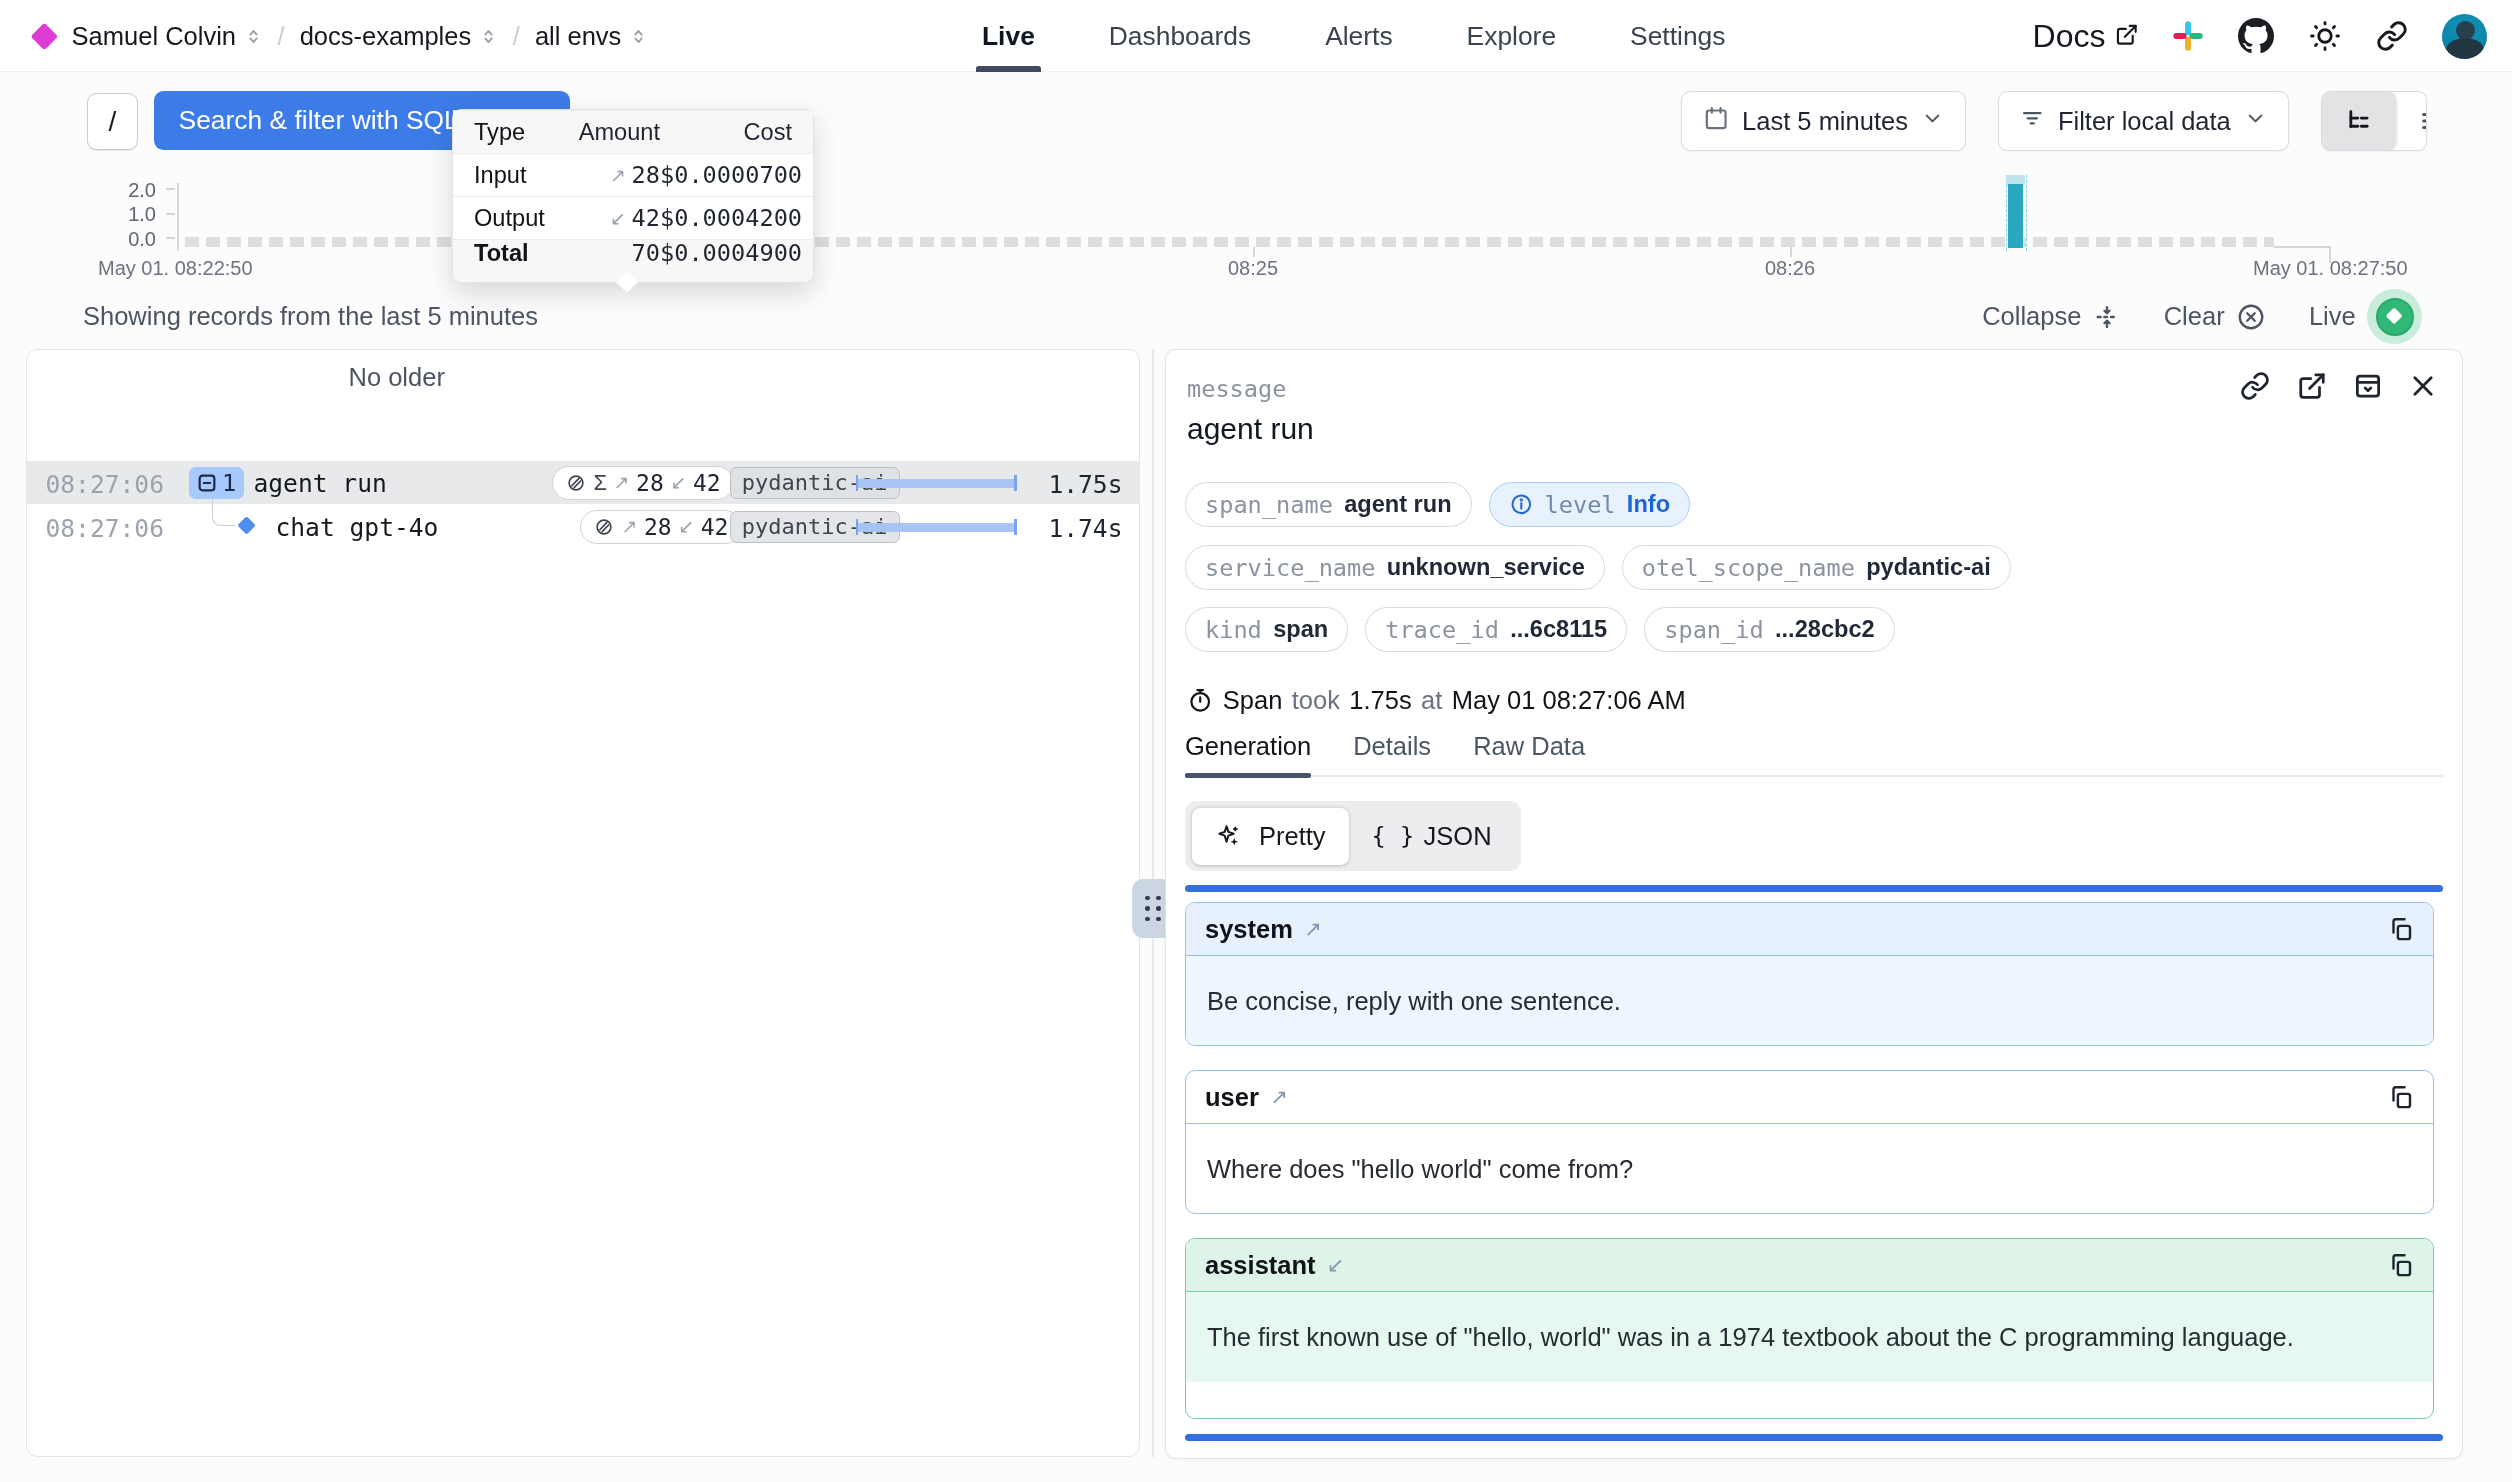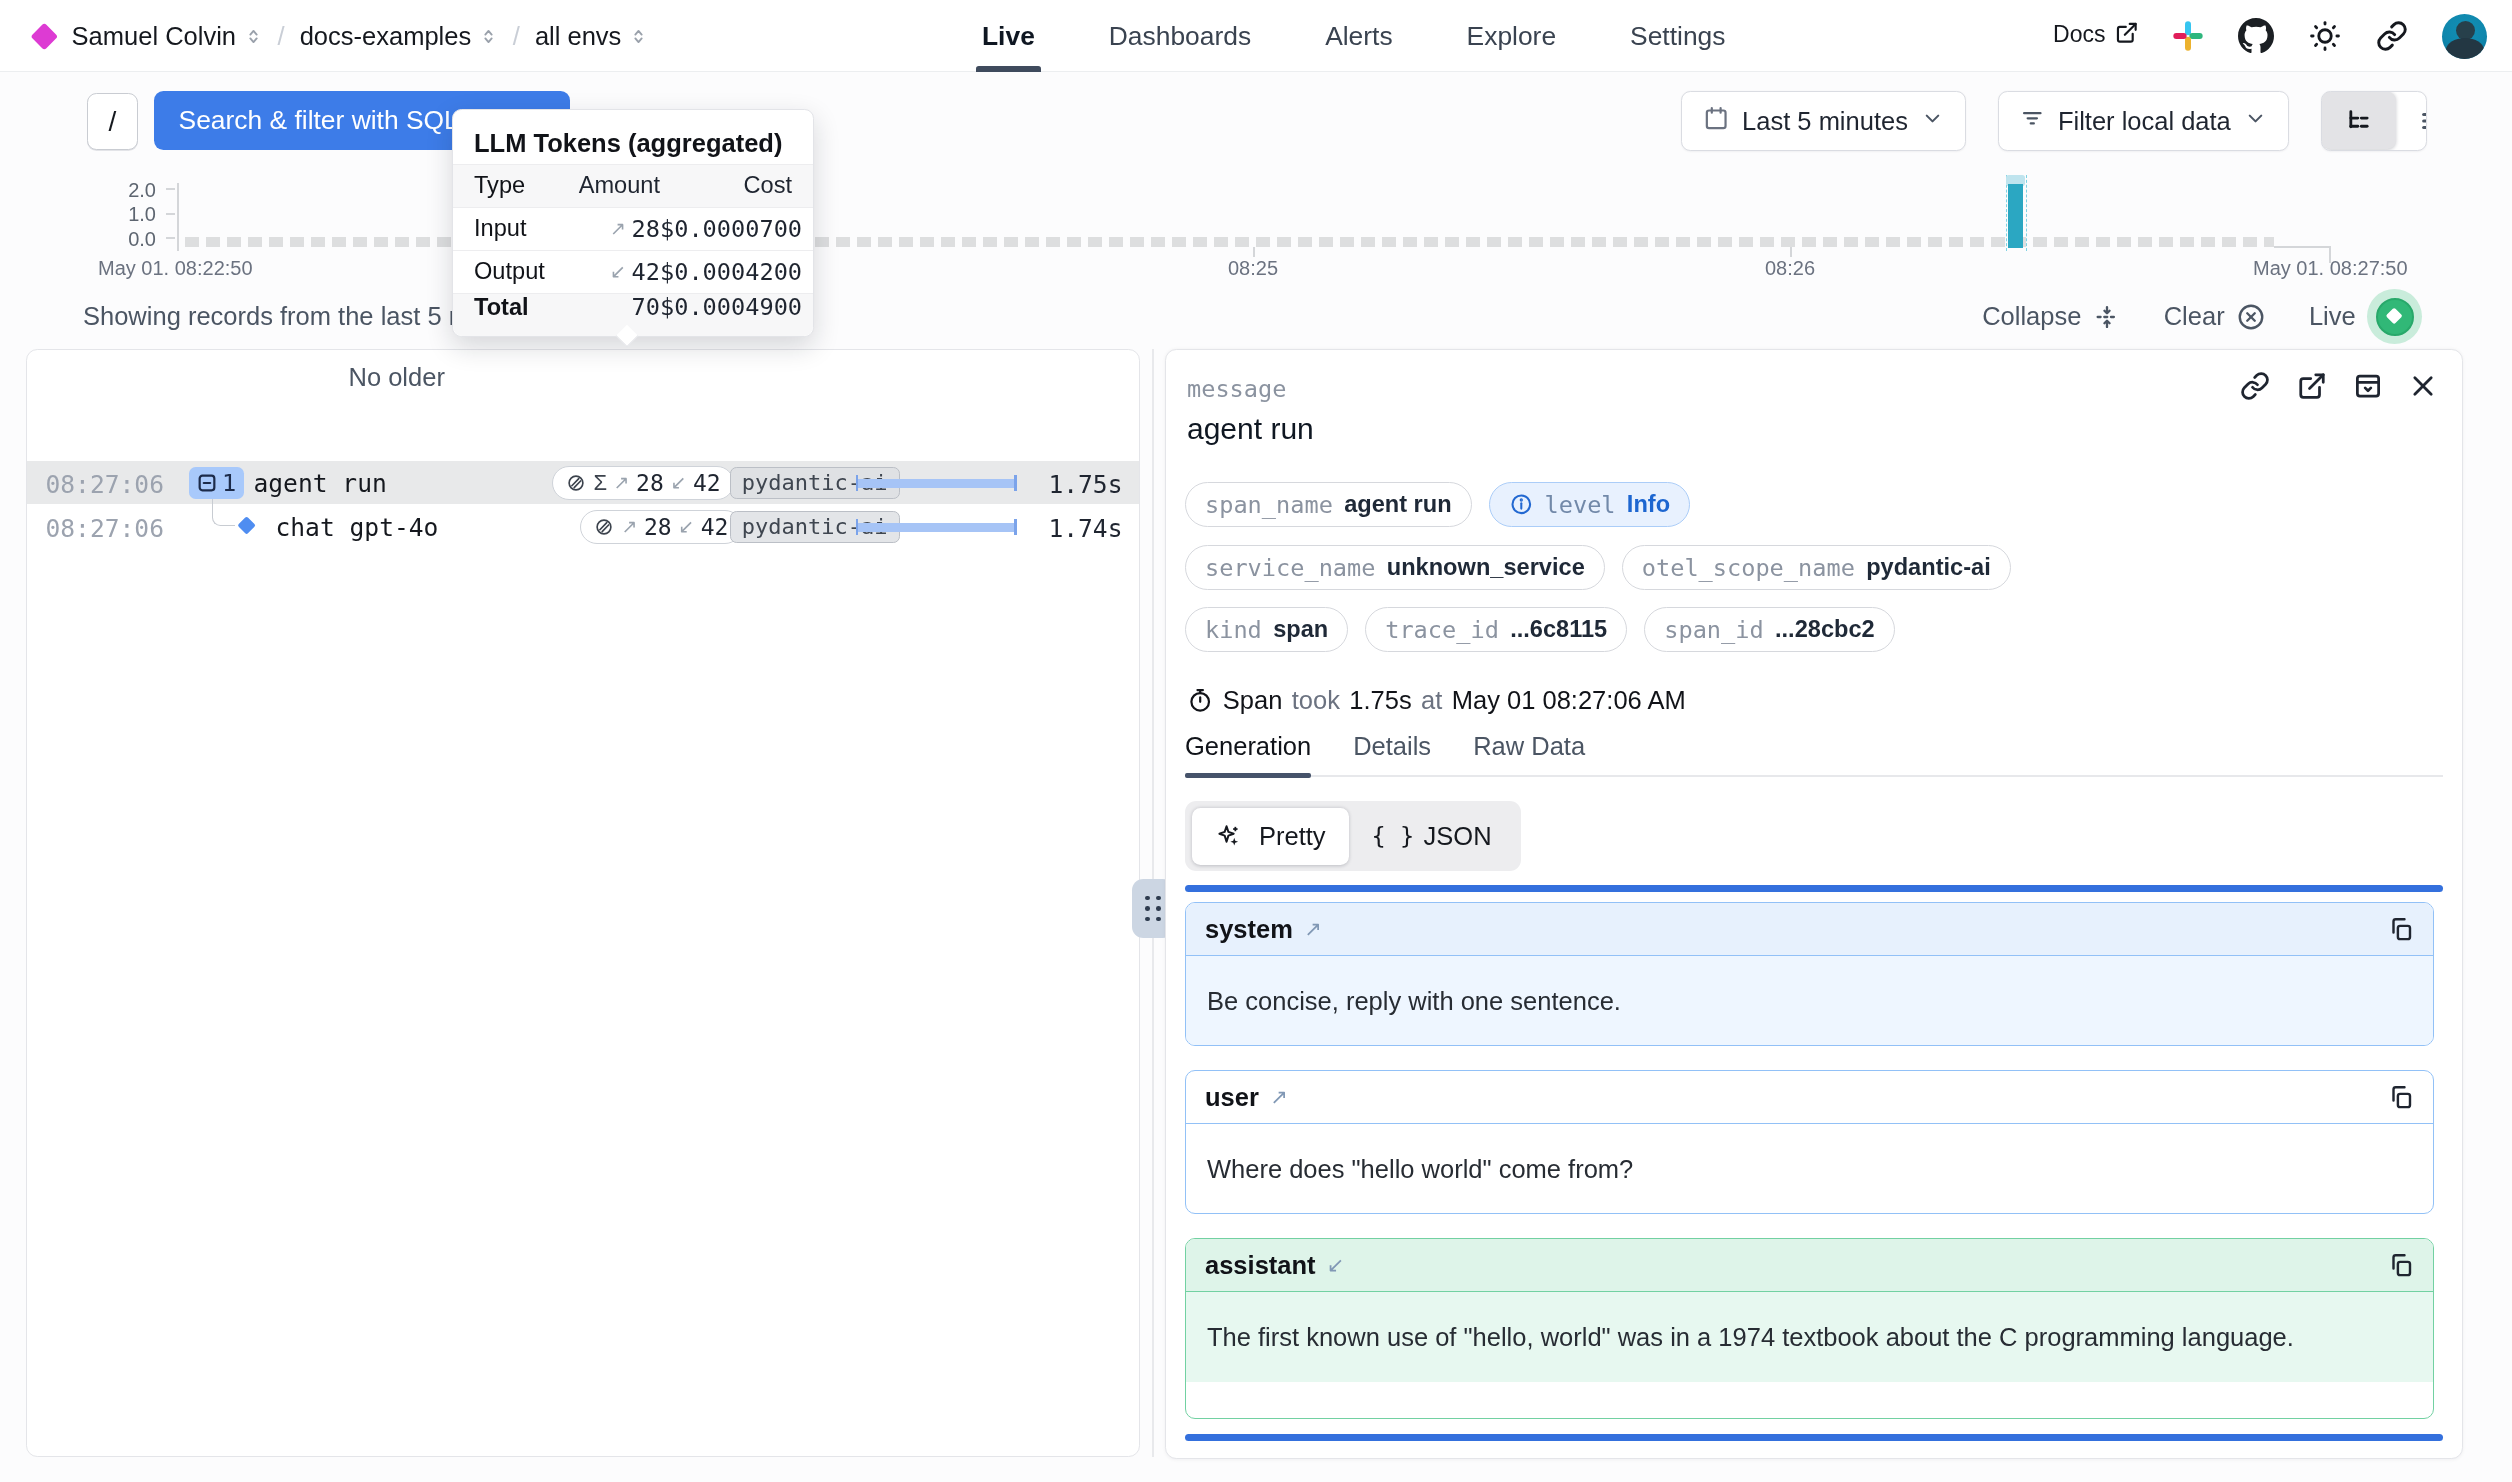--- a/index.html
+++ b/index.html
@@ -16,21 +16,21 @@
   .crumb-sep { color:#c9ced6; font-size:25.5px; font-weight:400; }
   .selector-ic { color:#9aa1ab; display:inline-flex; }
   .crumb-item { display:inline-flex; align-items:center; gap:7.6px; cursor:pointer; }
 
   .tabs { position:absolute; left:982px; top:0; height:72px; display:flex; gap:74px; align-items:center; }
   .tab { font-size:26.4px; color:#3a4350; height:72px; display:flex; align-items:center; position:relative; cursor:pointer; }
   .tab.active { color:#0f1722; font-weight:700; }
   .tab.active::after { content:""; position:absolute; left:-5.7px; right:-5.7px; bottom:0; height:5.7px; background:#3f4b5d; border-radius:2.8px 2.8px 0 0; }
 
   .header-right { position:absolute; right:24.6px; top:0; height:72px; display:flex; align-items:center; gap:34px; }
-  .docs-link { display:flex; align-items:flex-start; gap:9.4px; font-size:23px; color:#15181e; cursor:pointer; }
+  .docs-link { display:flex; align-items:flex-end; gap:9.4px; font-size:32px; color:#15181e; cursor:pointer; }
   .icon-btn { display:flex; align-items:center; justify-content:center; cursor:pointer; }
   .avatar { width:45px; height:45px; border-radius:50%; overflow:hidden; position:relative;
             background:radial-gradient(circle at 50% 35%, #1390b5 0%, #0f87ad 55%, #0b6f94 100%); }
   .avatar::before { content:""; position:absolute; left:13.2px; top:7.6px; width:19px; height:19px; border-radius:50%; background:#27404b; }
   .avatar::after  { content:""; position:absolute; left:3.8px; top:24.6px; width:38px; height:24.6px; border-radius:50% 50% 0 0; background:#233743; }
 
   
   .kbd-slash { position:absolute; left:87px; top:93px; width:51px; height:57px; background:#fff;
                border:1.9px solid #c9ccd2; border-radius:9.4px; display:flex; align-items:center; justify-content:center;
                font-size:28px; color:#15181e; box-shadow:0 0.9px 0 #e3e4e8; }
@@ -405,21 +405,20 @@
         <span class="arr">↙</span>
         <span class="num">42</span>
       </span>
       <span class="scope-tag">pydantic-ai</span>
       <span class="dur-bar"></span>
       <span class="tr-dur mono">1.74s</span>
     </div>
   </div>
 
   <div class="tooltip">
-    <div class="tt-title">LLM Tokens (aggregated)</div>
     <div class="tt-row tt-head">
       <span class="c1">Type</span>
       <span class="c2">Amount</span>
       <span class="c3">Cost</span>
     </div>
     <div class="tt-row">
       <span class="c1">Input</span>
       <span class="c2">
           <span class="arr">↗</span>
           <span>28</span>

